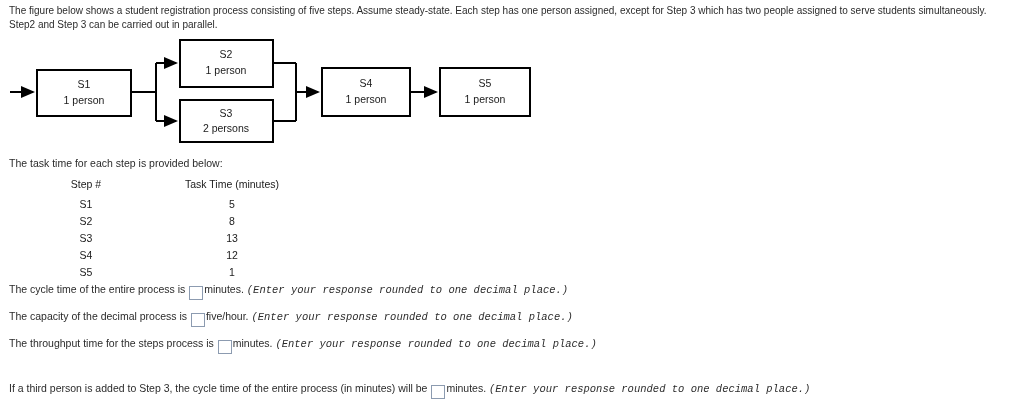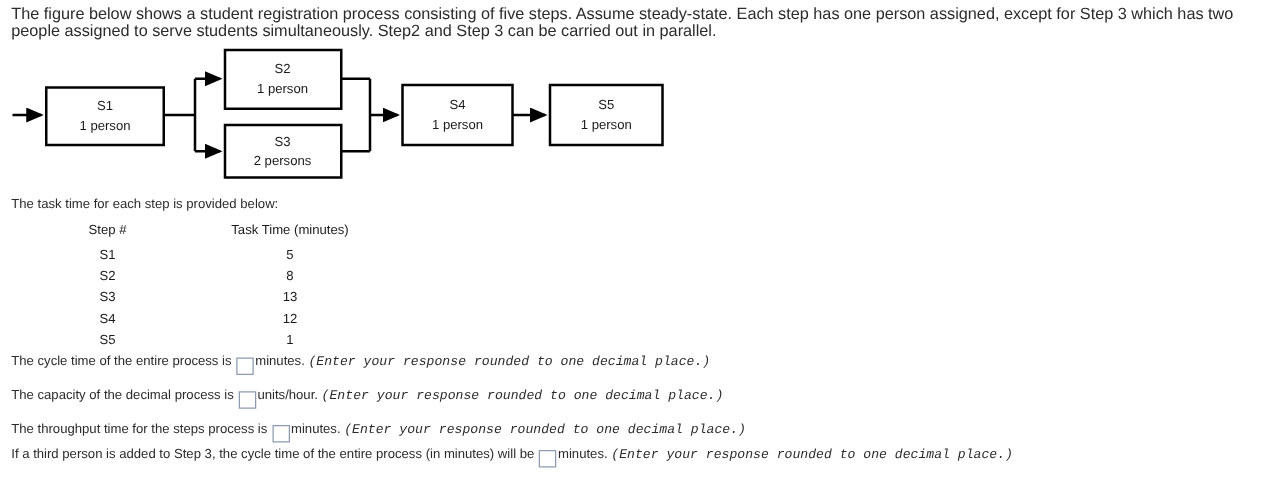--- a/index.html
+++ b/index.html
@@ -15,21 +15,21 @@
     color: #1a1a1a;
     overflow: hidden;
   }
 
   
   .intro {
     position: absolute;
     left: 9px;
     top: 4px;
     width: 1002px;
-    font-size: 13px;
+    font-size: 10px;
     line-height: 14px;
     color: #2b2b2b;
   }
 
   
   .diagram {
     position: absolute;
     left: 0;
     top: 30px;
     width: 600px;
@@ -79,21 +79,21 @@
     position: absolute;
     left: 9px;
     font-size: 10.5px;
     color: #2b2b2b;
     white-space: nowrap;
     line-height: 14px;
   }
   .q1 { top: 282px; }
   .q2 { top: 309px; }
   .q3 { top: 336px; }
-  .q4 { top: 356px; }
+  .q4 { top: 381px; }
 
   .answer-box {
     display: inline-block;
     width: 14px;
     height: 14px;
     border: 1px solid #8c9bb0;
     background: #ffffff;
     vertical-align: -3px;
     margin: 0 1px;
     padding: 0;
@@ -194,17 +194,17 @@
     </tr>
     <tr>
       <td>S5</td>
       <td>1</td>
     </tr>
   </tbody>
 </table>
 
 <div class="question q1"><span>The cycle time of the entire process is</span> <input class="answer-box" type="text" value="" style=""><span>minutes.</span> <span class="hint">(Enter your response rounded to one decimal place.)</span></div>
 
-<div class="question q2"><span>The capacity of the decimal process is</span> <input class="answer-box" type="text" value="" style=""><span>units/hour.</span> <span class="hint">(Enter your response rounded to one decimal place.)</span></div>
+<div class="question q2"><span>The capacity of the decimal process is</span> <input class="answer-box" type="text" value="" style=""><span>five/hour.</span> <span class="hint">(Enter your response rounded to one decimal place.)</span></div>
 
 <div class="question q3"><span>The throughput time for the steps process is</span> <input class="answer-box" type="text" value="" style=""><span>minutes.</span> <span class="hint">(Enter your response rounded to one decimal place.)</span></div>
 
 <div class="question q4"><span>If a third person is added to Step 3, the cycle time of the entire process (in minutes) will be</span> <input class="answer-box" type="text" value="" style=""><span>minutes.</span> <span class="hint">(Enter your response rounded to one decimal place.)</span></div>
 
 </body></html>

